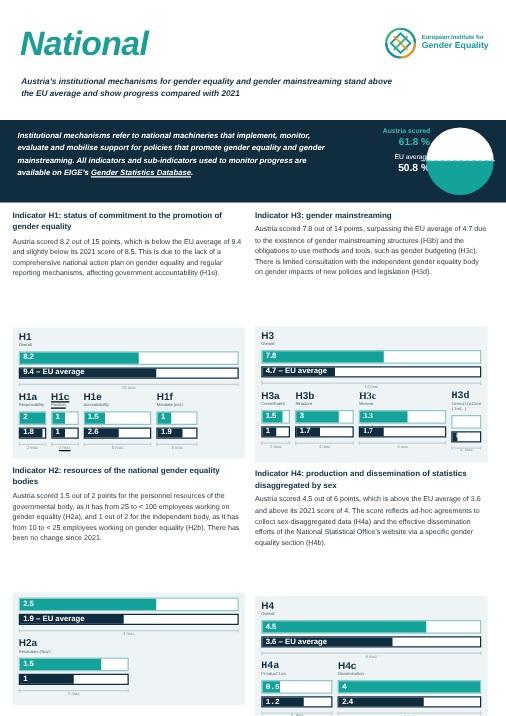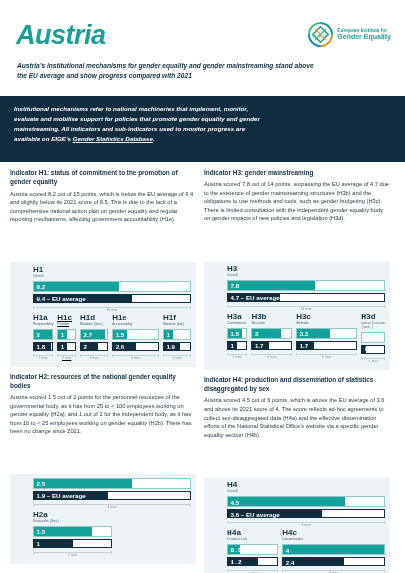--- a/index.html
+++ b/index.html
@@ -71,21 +71,21 @@
   .sec-title {
     font-size: 6.4px; font-weight: bold; color: #123040;
     line-height: 1.45; margin-bottom: 3px;
   }
   .sec-body {
     font-size: 5.7px; color: #2a3b45; line-height: 1.5;
     margin-bottom: 5px;
   }
 
   
-  .panel { background: #eef4f5; padding: 4px 5px 5px 23px; margin-top: 38px; }
+  .panel { background: #eef4f5; padding: 4px 5px 5px 5px; margin-top: 38px; }
   .bargroup { margin-bottom: 2px; }
   .bg-head { margin-bottom: 2px; }
   .bg-code { font-size: 8px; font-weight: bold; color: #123040; line-height: 1; }
   .bg-sub { font-size: 3.3px; color: #46626e; line-height: 1.2; margin-top: 1px; }
   .track {
     position: relative; height: 11px; background: #ffffff;
     border: 0.7px solid #8fc9c5; margin-bottom: 2px;
   }
   .track.eu { border: 0.7px solid #0f2d3f; height: 9px; background: #ffffff; }
   .fill { position: absolute; left: 0; top: 0; bottom: 0; background: #13a39b; }
@@ -121,21 +121,21 @@
     font-size: 5.4px; font-style: italic; color: #1b9e96; margin: 4px 0 8px 0;
   }
   .finfo a { color: #1b9e96; text-decoration: underline; }
   .fisbn { font-size: 3.4px; color: #6a7a82; letter-spacing: 0.2px; }
   .arcs { position: absolute; right: 0; bottom: -6px; width: 92px; height: 80px; }
 </style>
 </head>
 <body>
 
 <div class="header">
-  <div class="country-title">Austria</div>
+  <div class="country-title">National</div>
   <div class="subtitle">Austria’s institutional mechanisms for gender equality and gender mainstreaming stand above the EU average and show progress compared with  2021</div>
   <div class="logo-wrap">
     <svg class="logo-mark" viewBox="0 0 100 100">
       <circle cx="50" cy="50" r="46" fill="none" stroke="#2bb673" stroke-width="7"></circle>
       <path d="M50 4 A46 46 0 0 1 96 50" fill="none" stroke="#1b9e96" stroke-width="7"></path>
       <path d="M96 50 A46 46 0 0 1 50 96" fill="none" stroke="#f7941e" stroke-width="7"></path>
       <path d="M50 96 A46 46 0 0 1 4 50" fill="none" stroke="#0d8bc1" stroke-width="7"></path>
       <path d="M28 28 L72 28 L72 72 L28 72 Z" fill="none" stroke="#1b9e96" stroke-width="6" transform="rotate(45 50 50)"></path>
       <path d="M28 28 L72 72" stroke="#f7941e" stroke-width="6" fill="none" opacity="0.9"></path>
       <path d="M72 28 L28 72" stroke="#2bb673" stroke-width="6" fill="none" opacity="0.9"></path>
@@ -144,20 +144,30 @@
       <div class="logo-l1">European Institute for</div>
       <div class="logo-l2">Gender Equality</div>
     </div>
   </div>
 </div>
 
 <div class="banner">
   <div class="banner-text">
     <span>Institutional mechanisms refer to national machineries that implement, monitor, evaluate and mobilise support for policies that promote gender equality and gender mainstreaming. All indicators and sub-indicators used to monitor progress are available on EIGE’s </span><a href="#">Gender Statistics Database</a><span>.</span>
   </div>
+  <div class="pie-area">
+    <div class="pie-labels">
+      <div class="pie-l1">Austria scored</div>
+      <div class="pie-score">61.8 %</div>
+      <div class="pie-l2">EU average</div>
+      <div class="pie-avg">50.8 %</div>
+    </div>
+    <div class="pie-circle"></div>
+    <div class="pie-dash"></div>
+  </div>
 </div>
 
 <div class="main">
   <div class="col">
     <div class="section">
       <div class="sec-title">Indicator H1: status of commitment to the promotion of gender equality</div>
       <div class="sec-body">Austria scored 8.2 out of 15 points, which is below the EU average of 9.4 and slightly below its 2021 score of 8.5. This is due to the lack of a comprehensive national action plan on gender equality and regular reporting mechanisms, affecting government accountability (H1e).</div>
       <div class="panel" id="panel-0">
           <div class="bargroup">
             <div class="bg-head">
@@ -198,35 +208,20 @@
               <div class="track">
                 <div class="fill" style="width: 50%;"></div>
                 <div class="val">1</div>
               </div>
               <div class="track eu">
                 <div class="fill eu" style="width: 50%;"></div>
                 <div class="val dark">1</div>
               </div>
               <div class="maxlabel"><div class="maxline"></div><span>2 max</span></div>
             </div>
-            <div class="bargroup" style="flex: 0.2 0 0px;">
-              <div class="bg-head">
-                <div class="bg-code">H1d</div>
-                <div class="bg-sub">Mandate (Gov.)</div>
-              </div>
-              <div class="track">
-                <div class="fill" style="width: 90%;"></div>
-                <div class="val">2.7</div>
-              </div>
-              <div class="track eu">
-                <div class="fill eu" style="width: 66.6667%;"></div>
-                <div class="val dark">2</div>
-              </div>
-              <div class="maxlabel"><div class="maxline"></div><span>3 max</span></div>
-            </div>
             <div class="bargroup" style="flex: 0.333333 0 0px;">
               <div class="bg-head">
                 <div class="bg-code">H1e</div>
                 <div class="bg-sub">Accountability</div>
               </div>
               <div class="track">
                 <div class="fill" style="width: 30%;"></div>
                 <div class="val">1.5</div>
               </div>
               <div class="track eu">
@@ -332,21 +327,21 @@
               <div class="track">
                 <div class="fill" style="width: 75%;"></div>
                 <div class="val">3</div>
               </div>
               <div class="track eu">
                 <div class="fill eu" style="width: 42.5%;"></div>
                 <div class="val dark">1.7</div>
               </div>
               <div class="maxlabel"><div class="maxline"></div><span>4 max</span></div>
             </div>
-            <div class="bargroup" style="flex: 0.428571 0 0px;">
+            <div class="bargroup" style="flex: 0.428571 0 0px; font-family: Liberation Serif, serif;">
               <div class="bg-head">
                 <div class="bg-code">H3c</div>
                 <div class="bg-sub">Methods</div>
               </div>
               <div class="track">
                 <div class="fill" style="width: 55%;"></div>
                 <div class="val">3.3</div>
               </div>
               <div class="track eu">
                 <div class="fill eu" style="width: 28.3333%;"></div>

